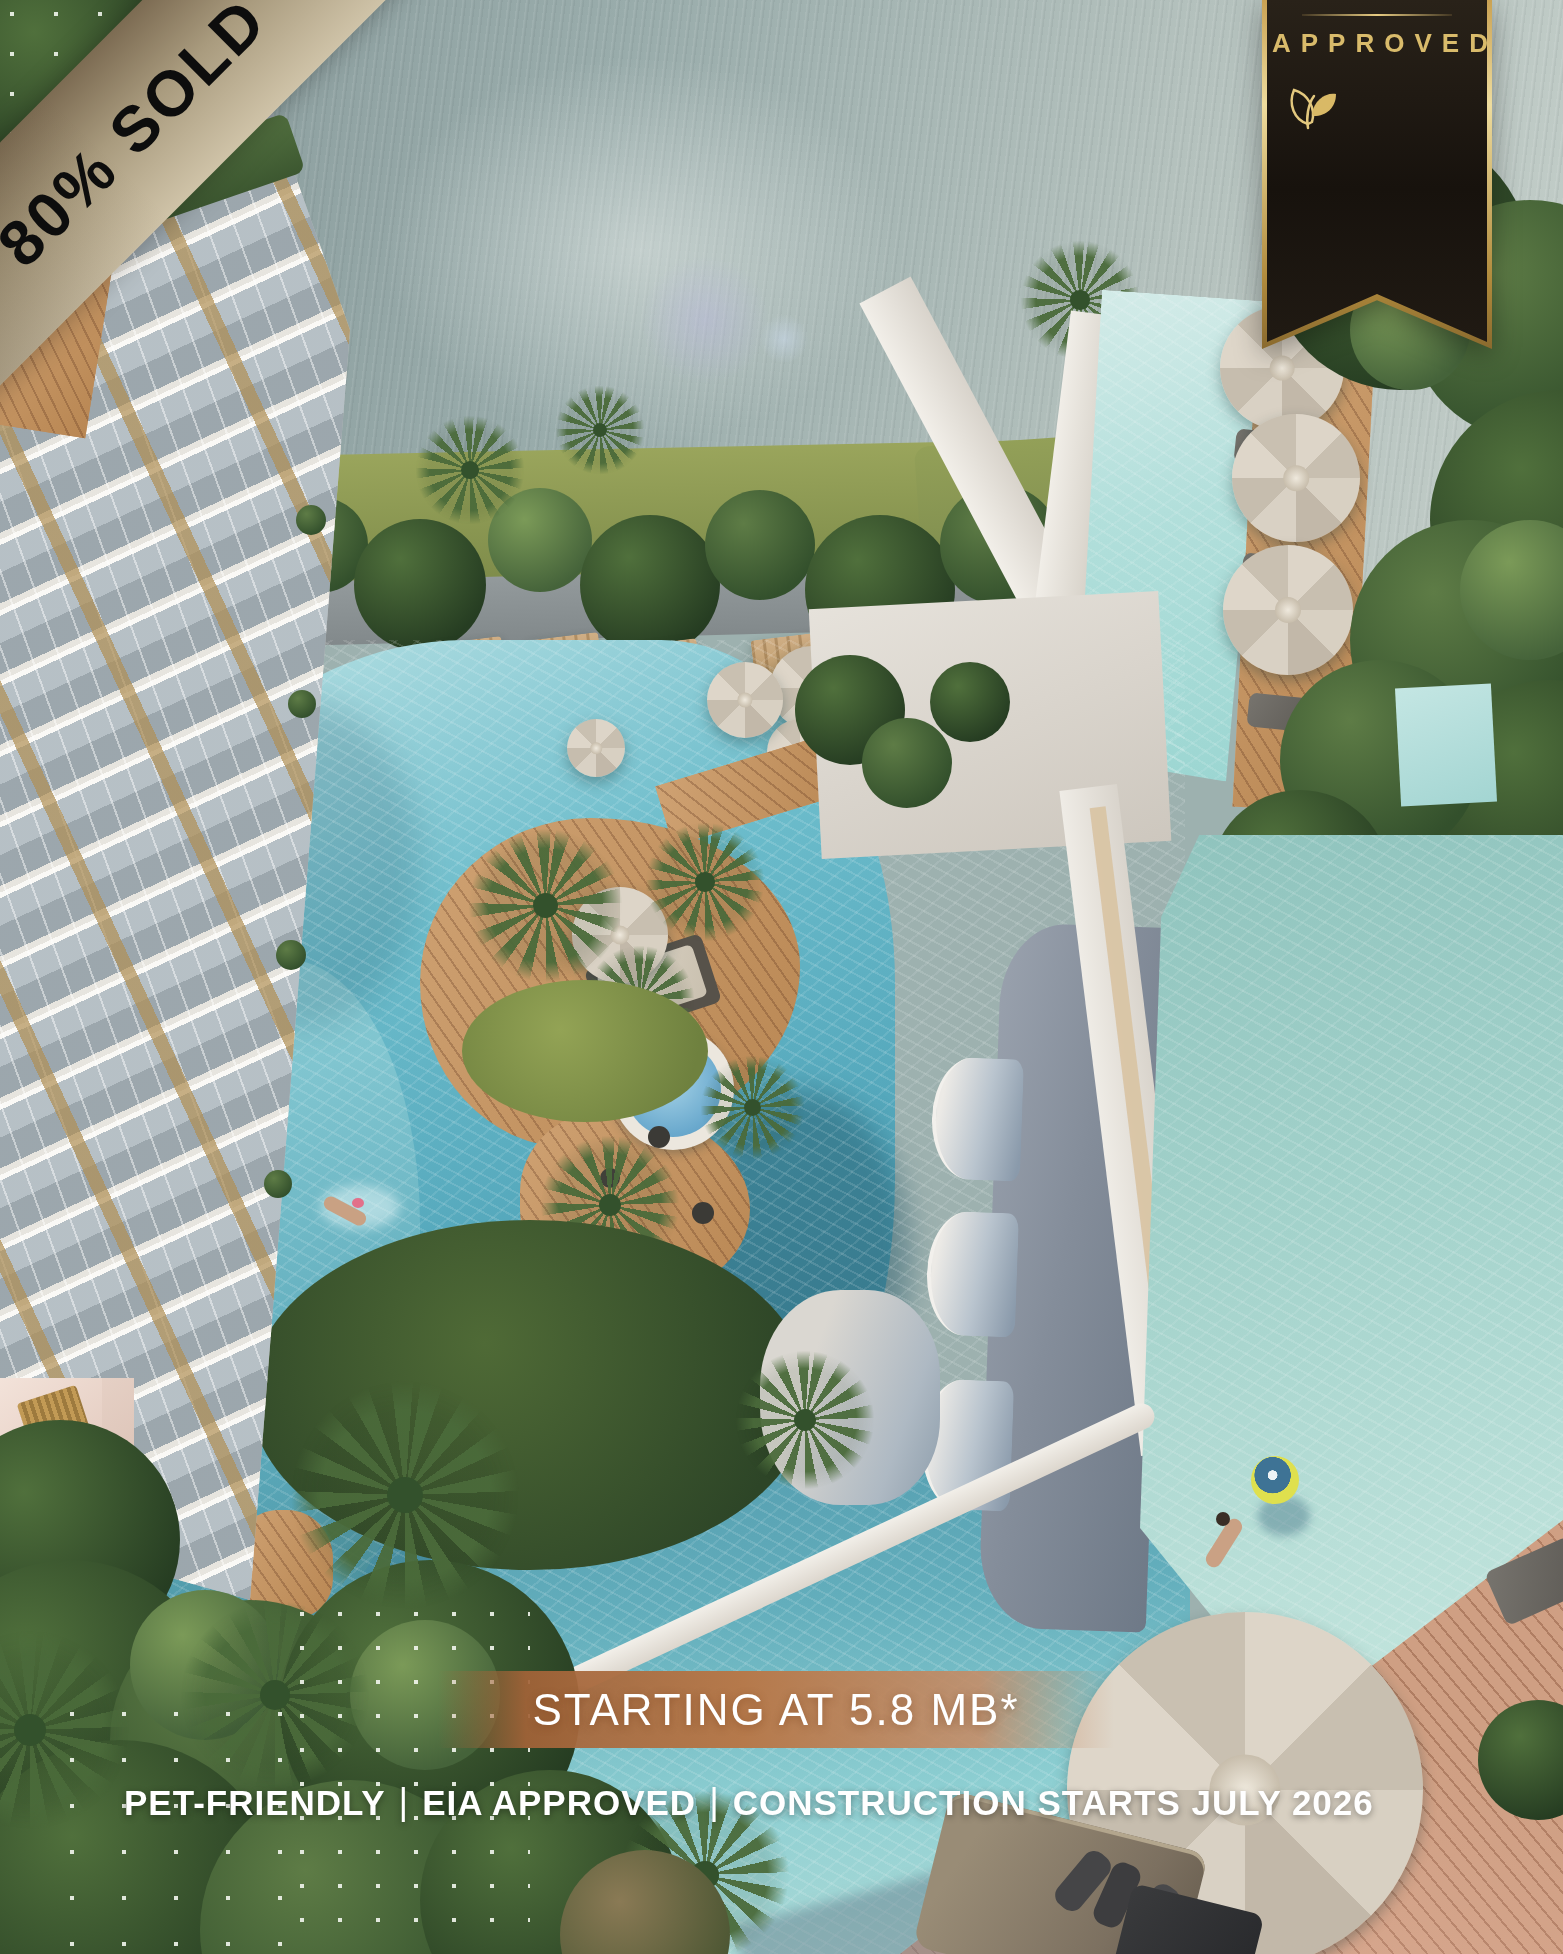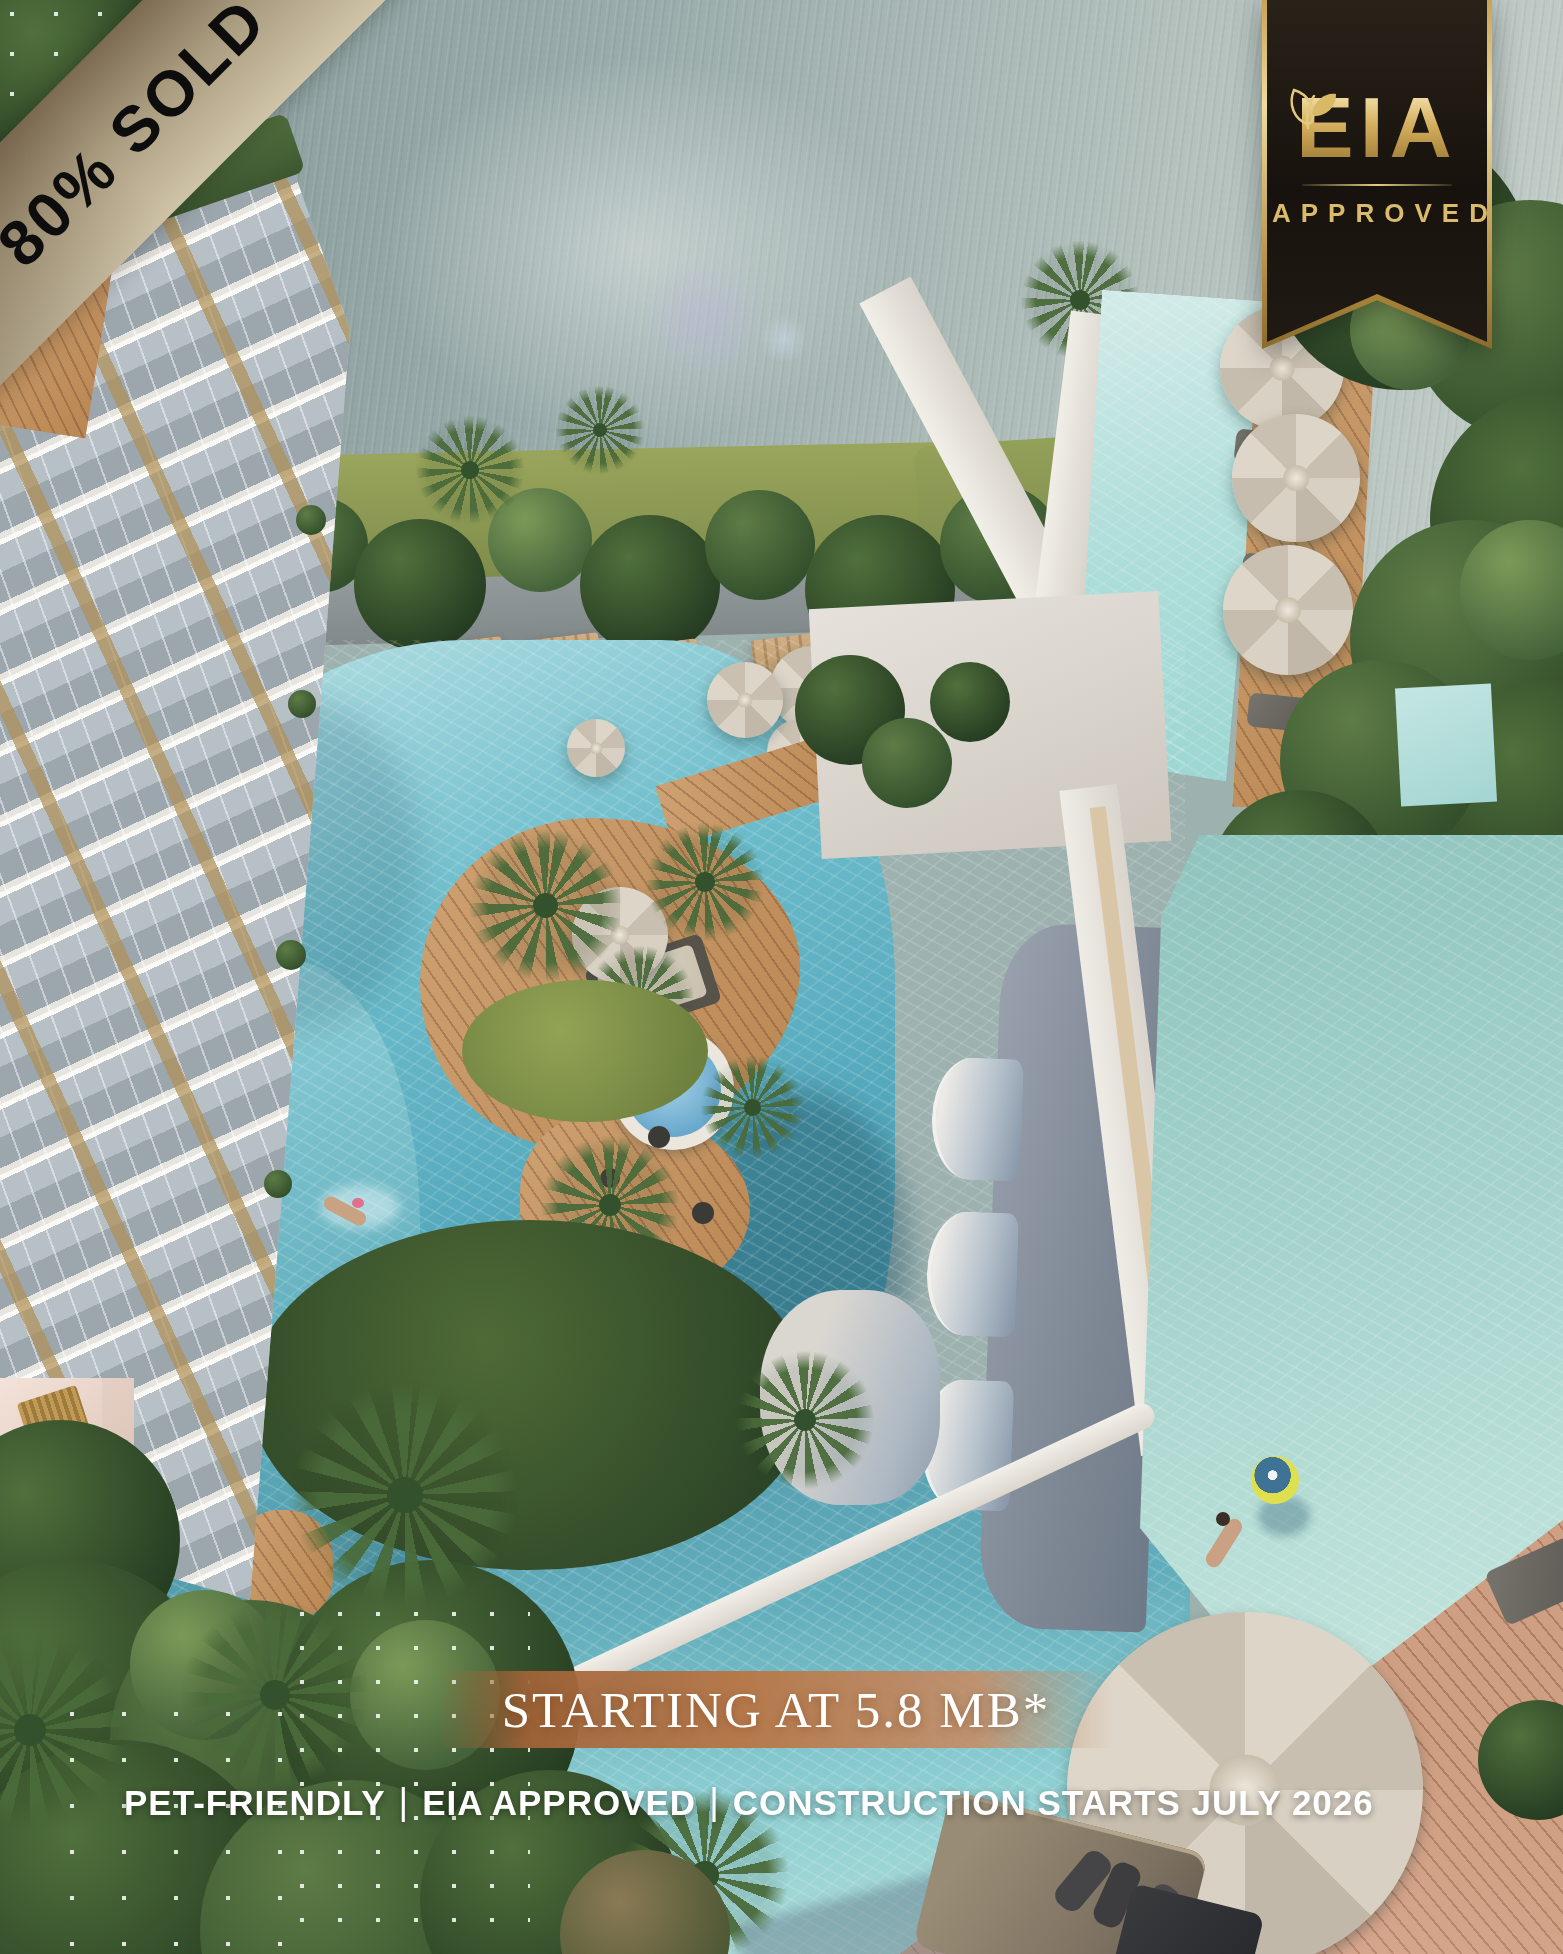--- a/index.html
+++ b/index.html
@@ -50,21 +50,21 @@
   .eia-content{position:absolute;left:0;right:0;top:0;text-align:center;}
   .eia-logo{margin-top:84px;font-size:86px;line-height:86px;font-weight:700;letter-spacing:6px;
     background:linear-gradient(180deg,#f7e9b6 5%,#d4ae5e 48%,#9c7a33 95%);
     -webkit-background-clip:text;background-clip:text;color:transparent;}
   .eia-line{width:150px;height:2px;margin:14px auto 12px auto;background:linear-gradient(90deg,rgba(212,174,94,.15),#e8cc82 50%,rgba(212,174,94,.15));}
   .eia-status{font-size:26px;font-weight:600;letter-spacing:10px;color:#d9bb6b;text-indent:10px;}
   .eia-leaf{position:absolute;left:22px;top:84px;}
 
   .price-band{position:absolute;left:438px;top:1671px;width:676px;height:77px;display:flex;align-items:center;justify-content:center;
     background:linear-gradient(90deg, rgba(156,92,52,0) 0%, rgba(163,99,56,.92) 13%, var(--c-copper,#b5794b) 45%, rgba(198,140,102,.88) 80%, rgba(205,150,115,0) 100%);}
-  .price-band span{font-family:Liberation Serif, serif;font-size:51px;letter-spacing:2px;color:var(--c-text-white,#fff);
+  .price-band span{font-family:Liberation Sans, sans-serif;font-size:44px;letter-spacing:2px;color:var(--c-text-white,#fff);
     text-shadow:0 2px 8px rgba(110,55,20,.45);white-space:nowrap;}
 
   .footer-line{position:absolute;left:124px;top:1782px;display:flex;align-items:baseline;white-space:nowrap;
     color:var(--c-text-white,#fff);font-weight:700;font-size:35px;letter-spacing:1px;text-shadow:0 2px 7px rgba(0,0,0,.4);}
   .footer-line .sep{font-weight:400;font-size:37px;padding:0 13px;position:relative;top:-1px;}
 </style>
 </head>
 <body>
 
 <div class="poster">
@@ -325,21 +325,20 @@
   </div>
 
   <div class="sold-ribbon">
     <span>80% SOLD</span>
   </div>
 
   <div class="eia-badge">
     <div class="eia-gold"></div>
     <div class="eia-dark"></div>
     <div class="eia-content">
-      <div class="eia-logo">EIA</div>
       <div class="eia-line"></div>
       <div class="eia-status">APPROVED</div>
     </div>
     <svg class="eia-leaf" width="54" height="52" viewBox="0 0 54 52">
       <path d="M24 40 C10 36 4 20 10 6 C24 10 32 24 28 38 Z" fill="none" stroke="#e3c87e" stroke-width="2.5"></path>
       <path d="M28 30 C30 16 42 8 52 10 C52 24 42 32 30 32 Z" fill="#d9b966"></path>
       <path d="M24 44 C22 34 24 20 30 12" fill="none" stroke="#e3c87e" stroke-width="2.5" stroke-linecap="round"></path>
     </svg>
   </div>
 

